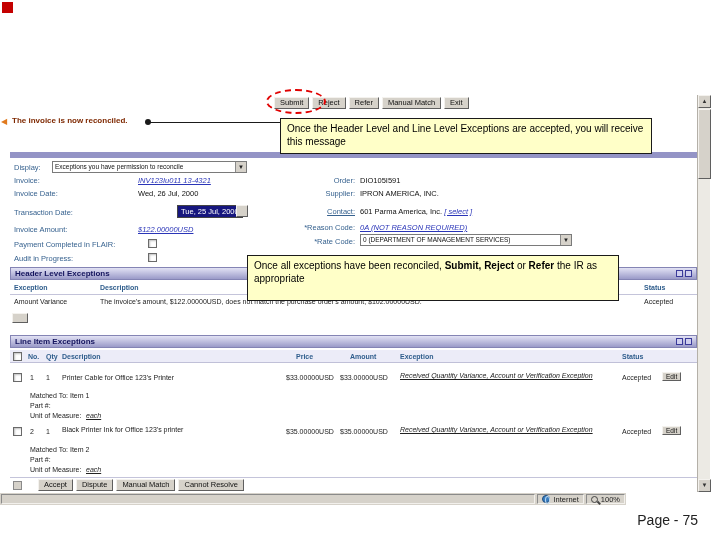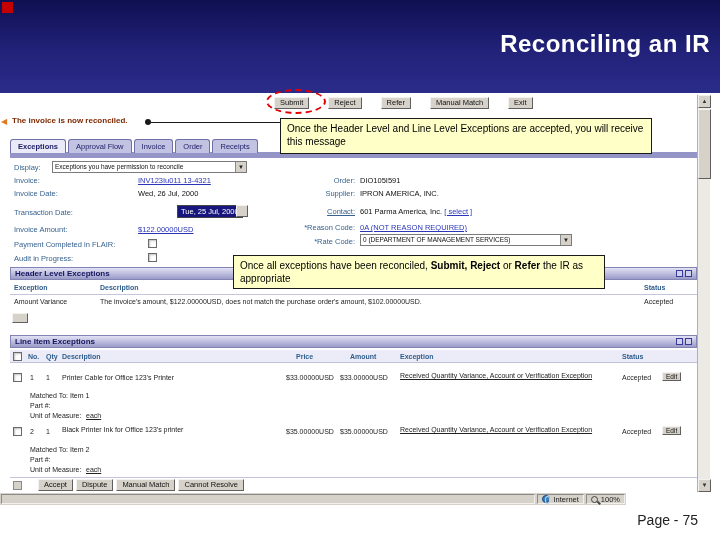--- a/index.html
+++ b/index.html
@@ -14,41 +14,41 @@
 
   .shot { position:absolute; top:95px; left:0; width:710px; height:410px; background:#fff; }
 
   .btn { appearance:none; font-family:inherit; font-size:7.5px; color:#111; background:#d6d2ca;
          border:1px solid; border-color:#f4f2ee #5f5f5f #5f5f5f #f4f2ee; padding:1px 5px;
          white-space:nowrap; line-height:1.1; cursor:pointer; }
   .btn-sm { font-size:6.5px; padding:0 3px; }
   .calbtn { position:absolute; width:12px; height:12px; padding:0; }
   .stub-btn { position:absolute; left:12px; top:218px; width:16px; height:10px; padding:0; }
 
-  .toolbar { position:absolute; left:274px; top:2px; display:flex; gap:19px; z-index:2;border-radius:6px; }
+  .toolbar { position:absolute; left:274px; top:2px; display:flex; gap:3px; z-index:2;border-radius:6px; }
   .ellipse { position:absolute; left:266px; top:-6px; width:60px; height:25px;
              border:2px dashed #e00000; border-radius:50%; z-index:8; }
 
   .inv-msg { position:absolute; left:12px; top:21px; font-size:8px; font-weight:bold; color:#7e2800; }
   .connector { position:absolute; left:150px; top:27px; width:130px; border-top:1.6px solid #1a1a1a; }
   .connector::before { content:""; position:absolute; left:-5px; top:-4px; width:6px; height:6px;
                        background:#1a1a1a; border-radius:50%; }
 
   .callout { position:absolute; background:#ffffc8; border:1px solid #1a1a1a; font-size:10px;
              line-height:1.3; padding:3px 6px; color:#000; z-index:9; }
 
   .tabbar { position:absolute; left:10px; top:44px; display:flex; gap:2px; z-index:1; }
   .tab { font-size:7.5px; color:#1c1c64; background:#c2c2e2; border:1px solid #7070a8; border-bottom:none;
          border-radius:3px 3px 0 0; padding:2px 7px; white-space:nowrap; cursor:pointer; }
   .tab.active { background:#e9e9f7; font-weight:bold; }
   .tab-underbar { position:absolute; left:10px; top:57px; width:687px; height:6px; background:#9494c6; }
 
   .lbl { position:absolute; font-size:7.5px; color:#37628f; white-space:nowrap; }
   .val { position:absolute; font-size:7.5px; color:#111; white-space:nowrap; }
-  .link { color:#2a35b8; text-decoration:underline; cursor:pointer; }
+  .link { color:#2a35b8; text-decoration:underline; cursor:pointer;font-style:italic; }
 
   .dd { position:absolute; display:flex; align-items:stretch; background:#fff; border:1px solid #7a7a7a; height:12px; }
   .dd-txt { flex:1; font-size:6.5px; line-height:10px; padding:0 2px; white-space:nowrap; overflow:hidden; color:#111; }
   .dd-btn { width:11px; background:#d6d2ca; border-left:1px solid #8a8a8a; font-size:6px; line-height:10px;
             text-align:center; color:#222; cursor:pointer; }
 
   .chk { position:absolute; width:9px; height:9px; background:#fff; border:1px solid #6a6a6a;
          box-shadow:inset 1px 1px 2px rgba(0,0,0,.25); cursor:pointer; }
   .selbox { position:absolute; background:#16167e; color:#fff; font-size:7.5px; line-height:11px;
             padding:0 3px; border:1px solid #444; white-space:nowrap; }
@@ -84,48 +84,38 @@
   .sc-thumb { position:absolute; left:0; top:14px; width:13px; height:70px; background:#d6d2ca; border:1px solid;
               border-color:#f4f2ee #5f5f5f #5f5f5f #f4f2ee; cursor:grab; }
   .rail-ico { position:absolute; left:1px; top:22px; font-size:8px; color:#e07a1e; }
   .foot-ico { position:absolute; left:13px; top:386px; width:9px; height:9px; background:#d6d2ca; border:1px solid #8a8a8a; }
 </style>
 </head>
 <body>
 
 <div class="slide">
 
-  <div class="top-band">
-    <div class="slide-title">Reconciling an IR</div>
-  </div>
   <div class="red-chip"></div>
 
   <div class="shot">
 
     <span class="rail-ico">◀</span>
 
     <div class="toolbar">
       <button class="btn">Submit</button>
       <button class="btn">Reject</button>
       <button class="btn">Refer</button>
       <button class="btn">Manual Match</button>
       <button class="btn">Exit</button>
     </div>
     <div class="ellipse"></div>
 
     <div class="inv-msg">The invoice is now reconciled.</div>
     <div class="connector"></div>
 
-    <div class="tabbar">
-      <div class="tab active">Exceptions</div>
-      <div class="tab">Approval Flow</div>
-      <div class="tab">Invoice</div>
-      <div class="tab">Order</div>
-      <div class="tab">Receipts</div>
-    </div>
     <div class="tab-underbar"></div>
 
     <div class="lbl" style="left:14px; top:68px;">Display:</div>
     <div class="dd" style="left:52px; top:66px; width:195px;">
       <div class="dd-txt">Exceptions you have permission to reconcile</div>
       <div class="dd-btn">▼</div>
     </div>
 
     <div class="lbl" style="left:14px; top:81px;">Invoice:</div>
     <div class="val link" style="left:138px; top:81px;">INV123Iu011 13-4321</div>
@@ -248,20 +238,20 @@
       </div>
     </div>
 
     <div class="scrollbar">
       <button class="sc-btn" style="top:0;">▲</button>
       <div class="sc-thumb"></div>
       <button class="sc-btn" style="bottom:0;">▼</button>
     </div>
 
     <div class="callout" style="left:280px; top:23px; width:372px; height:36px;">Once the Header Level and Line Level Exceptions are accepted, you will receive this message</div>
-    <div class="callout" style="left:233px; top:160px; width:372px; height:34px;">
+    <div class="callout" style="left:247px; top:160px; width:372px; height:46px;">
       <span>Once all exceptions have been reconciled, </span><b>Submit, Reject</b><span> or </span><b>Refer</b><span> the IR as appropriate</span>
     </div>
 
   </div>
 
   <div class="page-label">Page - 75</div>
 </div>
 
 </body></html>

